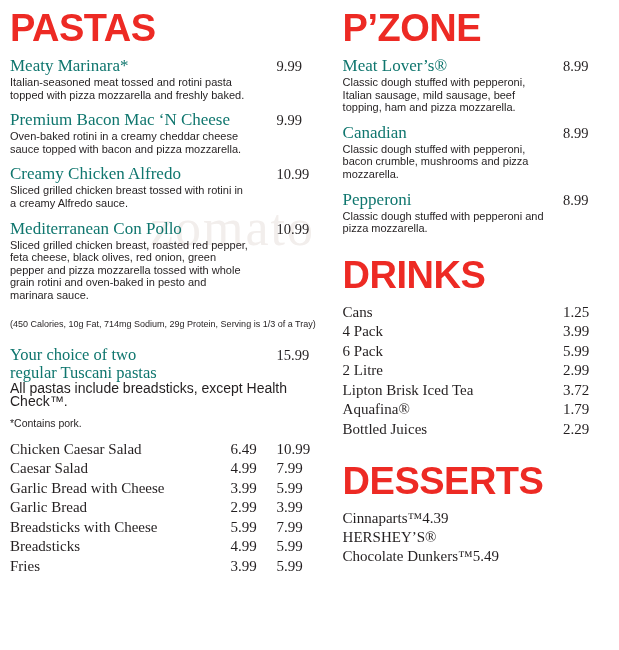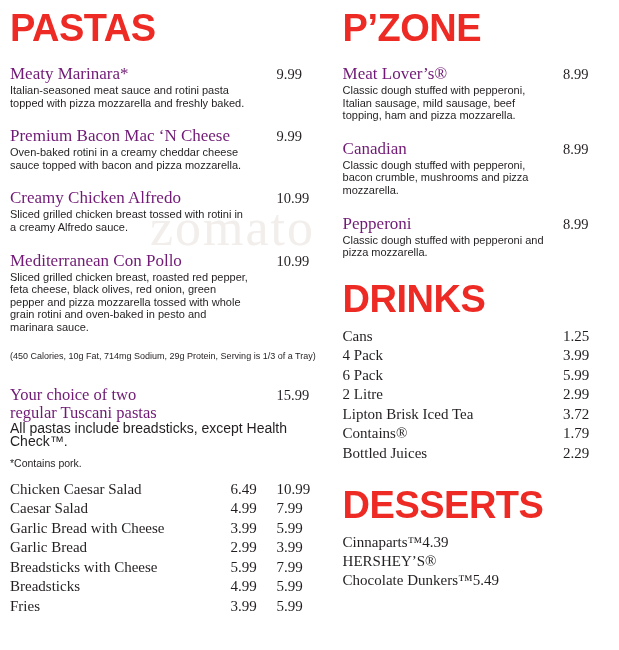--- a/index.html
+++ b/index.html
@@ -63,26 +63,25 @@
     position: relative;
     margin-bottom: 9px;
   }
   .item-head {
     display: flex;
     justify-content: space-between;
     align-items: baseline;
   }
   .item-name {
     font-family: "Liberation Serif", serif;
-    color: #701a75;
+    color: #0f766e;
     font-size: 17px;
     line-height: 19px;
     font-weight: normal;
     padding-right: 8px;
-    margin-top: 8px;
   }
   .item-price {
     font-family: "Liberation Serif", serif;
     color: #231f20;
     font-size: 14.5px;
     white-space: nowrap;
     min-width: 46px;
     text-align: left;
   }
   .item-desc {
@@ -191,21 +190,21 @@
 
   <div class="col col-left">
 
     <h1 class="section">PASTAS</h1>
 
     <div class="item">
       <div class="item-head">
         <div class="item-name">Meaty Marinara*</div>
         <div class="item-price">9.99</div>
       </div>
-      <div class="item-desc">Italian-seasoned meat sauce and rotini pasta topped with pizza mozzarella and freshly baked.</div>
+      <div class="item-desc">Italian-seasoned meat tossed and rotini pasta topped with pizza mozzarella and freshly baked.</div>
     </div>
 
     <div class="item">
       <div class="item-head">
         <div class="item-name">Premium Bacon Mac ‘N Cheese</div>
         <div class="item-price">9.99</div>
       </div>
       <div class="item-desc">Oven-baked rotini in a creamy cheddar cheese sauce topped with bacon and pizza mozzarella.</div>
     </div>
 
@@ -324,21 +323,21 @@
       </div>
       <div class="price-row">
         <div class="label">2 Litre</div>
         <div class="p">2.99</div>
       </div>
       <div class="price-row">
         <div class="label">Lipton Brisk Iced Tea</div>
         <div class="p">3.72</div>
       </div>
       <div class="price-row">
-        <div class="label">Contains®</div>
+        <div class="label">Aquafina®</div>
         <div class="p">1.79</div>
       </div>
       <div class="price-row">
         <div class="label">Bottled Juices</div>
         <div class="p">2.29</div>
       </div>
     </div>
 
     <h1 class="section" style="margin-top:22px;">DESSERTS</h1>
 

